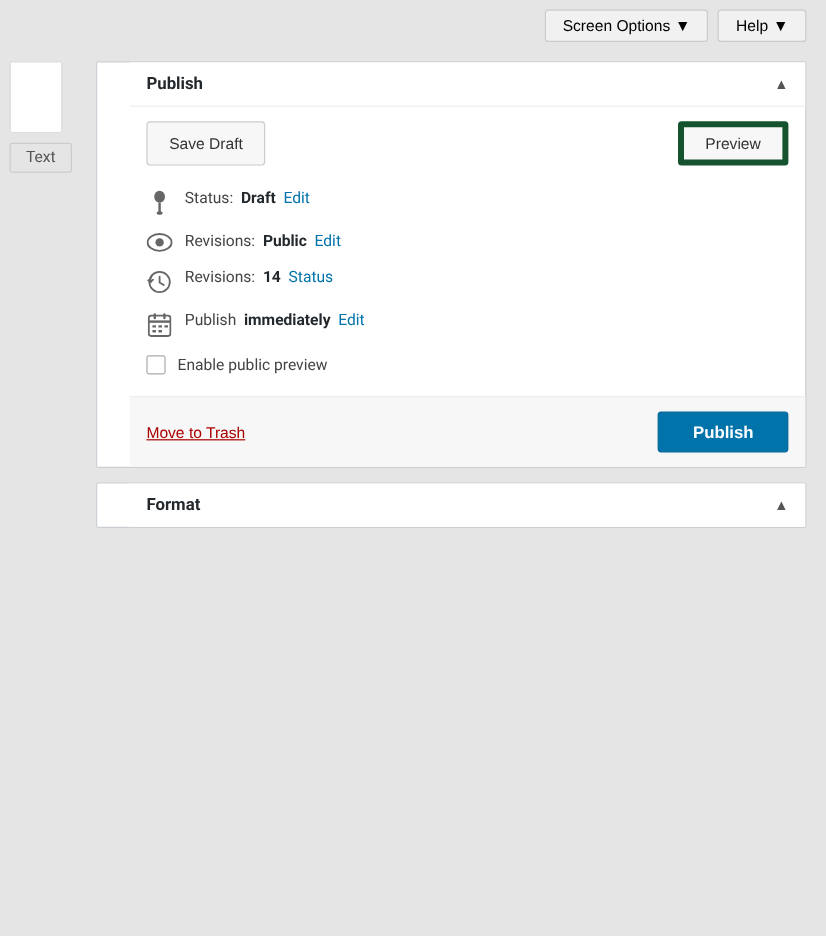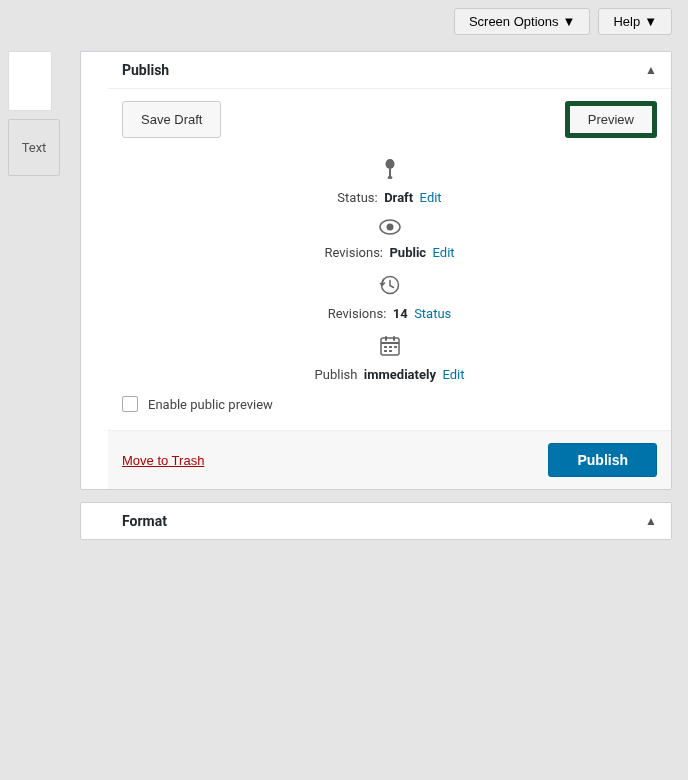--- a/index.html
+++ b/index.html
@@ -50,21 +50,21 @@
     .sidebar-block {
       background: #fff;
       border: 1px solid #ddd;
       height: 60px;
       width: 44px;
       border-radius: 2px;
     }
 
     .sidebar-text-label {
       background: #e5e5e5;
-      padding: 20px 8px;
+      padding: 4px 8px;
       font-size: 13px;
       color: #555;
       border: 1px solid #ccc;
       border-radius: 2px;
       text-align: center;
     }
 
     .main-content {
       flex: 1;
       display: flex;
@@ -125,24 +125,23 @@
       border: 5px solid #14532d;
       border-radius: 3px;
       padding: 6px 18px;
       font-size: 13px;
       color: #333;
       cursor: pointer;
     }
 
     .meta-row {
       display: flex;
-      align-items: center;
+      align-items: flex-start;
       margin-bottom: 14px;
       gap: 10px;
-      flex-direction: column;
     }
 
     .meta-icon {
       width: 22px;
       display: flex;
       align-items: center;
       justify-content: center;
       color: #666;
       font-size: 18px;
       flex-shrink: 0;

